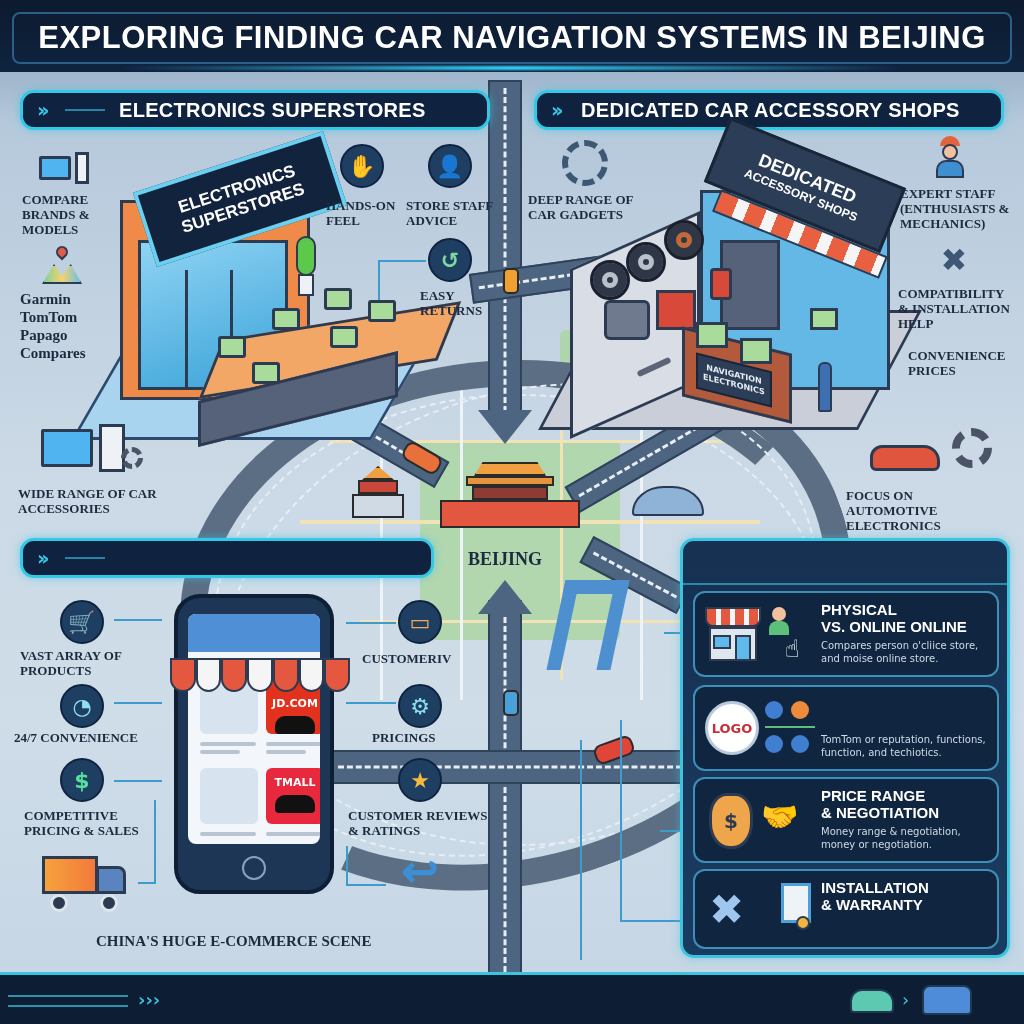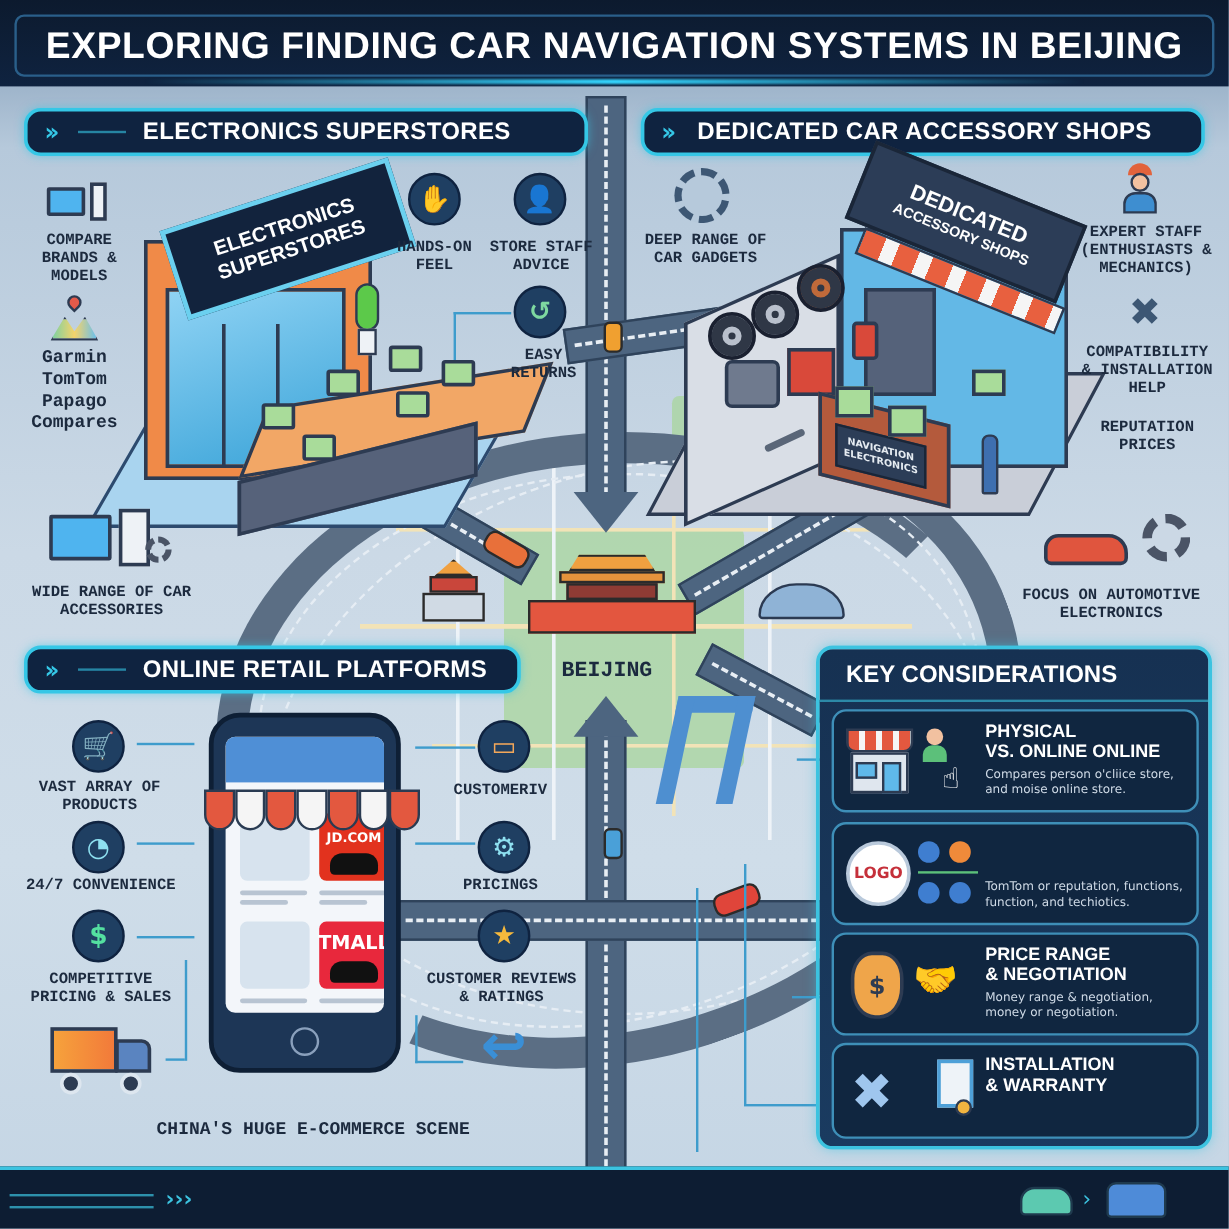--- a/index.html
+++ b/index.html
@@ -20,21 +20,21 @@
 .header-inner{position:absolute;left:12px;top:12px;right:12px;height:52px;border:2px solid #2a5f8a;border-radius:8px;display:flex;align-items:center;justify-content:center;}
 .header-glow{position:absolute;left:120px;right:120px;bottom:2px;height:4px;background:linear-gradient(90deg,transparent,#35d6ff,transparent);filter:blur(1px)}
 .header-title{color:#fff;font-family:"Liberation Sans",sans-serif;font-weight:700;font-size:31px;letter-spacing:.5px}
 
 
 .pill{position:absolute;height:40px;background:#0f2340;border:3px solid #35c7e6;border-radius:14px;display:flex;align-items:center;box-shadow:0 0 8px rgba(53,199,230,.6)}
 .pill .chev{color:#35c7e6;font-weight:700;font-size:20px;margin-left:14px;width:22px;letter-spacing:-4px}
 .pill .line{width:40px;height:2px;background:#35c7e6;opacity:.6;margin-left:6px}
 .pill .ptitle{color:#fff;font-weight:700;font-size:20px;margin-left:14px;font-family:"Liberation Sans",sans-serif;letter-spacing:.3px}
 
-.lbl{position:absolute;font-weight:700;font-size:13px;text-align:center;color:#1c2a3e;line-height:15px;font-family:Liberation Mono, monospace}
+.lbl{position:absolute;font-weight:700;font-size:13px;color:#1c2a3e;line-height:15px;font-family:Liberation Serif, serif}
 .lbl.brand{font-size:15px;line-height:18px;font-weight:700}
 
 .circ{position:absolute;width:44px;height:44px;border-radius:50%;background:#1f3f62;border:2px solid #0f2340;display:flex;align-items:center;justify-content:center;color:#8ee0f0;font-size:22px;font-weight:700}
 .ico{position:absolute;display:flex;align-items:center;justify-content:center}
 
 
 .store1{position:absolute;left:90px;top:140px;width:360px;height:300px}
 
 .store2{position:absolute;left:560px;top:140px;width:360px;height:310px}
 
@@ -227,48 +227,47 @@
 <div class="lbl" style="left:528px;top:192px;width:120px">DEEP RANGE OF CAR GADGETS</div>
 
 <div class="ico" style="left:932px;top:136px;width:36px;height:44px">
   <div style="position:absolute;left:8px;top:0;width:20px;height:10px;background:#e2633c;border-radius:10px 10px 0 0"></div>
   <div style="position:absolute;left:10px;top:8px;width:16px;height:16px;background:#f2c1a0;border-radius:50%;border:2px solid #2d3b52"></div>
   <div style="position:absolute;left:4px;top:24px;width:28px;height:18px;background:#3e8ed0;border:2px solid #2d3b52;border-radius:10px 10px 0 0"></div>
 </div>
 <div class="lbl" style="left:900px;top:186px;width:110px">EXPERT STAFF (ENTHUSIASTS &amp; MECHANICS)</div>
 <div class="ico" style="left:934px;top:240px;width:40px;height:40px;color:#3d5774;font-size:32px">✖</div>
 <div class="lbl" style="left:898px;top:286px;width:116px">COMPATIBILITY &amp; INSTALLATION HELP</div>
-<div class="lbl" style="left:908px;top:348px;width:96px">REPUTATION PRICES</div>
+<div class="lbl" style="left:908px;top:348px;width:96px">CONVENIENCE PRICES</div>
 <div class="ico" style="left:866px;top:418px;width:130px;height:60px">
   <div style="width:70px;height:26px;background:#e0553e;border:3px solid #2d3b52;border-radius:12px 16px 6px 6px;margin-top:20px"></div>
   <div style="width:40px;height:40px;border:8px dashed #4a5466;border-radius:50%;margin-left:12px;background:#cbd8e5"></div>
 </div>
 <div class="lbl" style="left:846px;top:488px;width:160px">FOCUS ON AUTOMOTIVE ELECTRONICS</div>
 
 <div class="pill" style="left:20px;top:538px;width:414px">
   <span class="chev">›› </span>
     <span class="line"></span>
-  <span class="ptitle">ONLINE RETAIL PLATFORMS</span>
 </div>
 
 <div class="phone">
   <div class="phone-screen">
     <div class="phone-top"></div>
     <div class="tile" style="left:12px;top:64px;background:#d7e3ee"></div>
-    <div class="tile" style="left:78px;top:64px;background:#e2321e;display:flex;flex-direction:column;align-items:center;justify-content:center;padding-top:8px">
+    <div class="tile" style="left:78px;top:64px;background:#e2321e;display:flex;flex-direction:column;align-items:center;justify-content:flex-end;padding-top:8px">
       <span style="color:#fff;font-size:11px;font-weight:700">JD.COM</span>
       <span style="margin-top:6px;width:40px;height:18px;background:#111;border-radius:10px 10px 4px 4px"></span>
     </div>
     <div class="bar" style="left:12px;top:128px;width:56px"></div>
       <div class="bar" style="left:12px;top:136px;width:40px"></div>
     <div class="bar" style="left:78px;top:128px;width:56px"></div>
       <div class="bar" style="left:78px;top:136px;width:40px"></div>
     <div class="tile" style="left:12px;top:154px;background:#d7e3ee"></div>
     <div class="tile" style="left:78px;top:154px;background:#e8283c;display:flex;flex-direction:column;align-items:center;justify-content:flex-start;padding-top:8px">
-      <span style="color:#fff;font-size:16px;font-weight:700">TMALL</span>
+      <span style="color:#fff;font-size:11px;font-weight:700">TMALL</span>
       <span style="margin-top:6px;width:40px;height:18px;background:#111;border-radius:10px 10px 4px 4px"></span>
     </div>
     <div class="bar" style="left:12px;top:218px;width:56px"></div>
       <div class="bar" style="left:78px;top:218px;width:56px"></div>
   </div>
   <div class="awning">
     <span style="background:#e3583f"></span>
       <span style="background:#f5f5f5"></span>
       <span style="background:#e3583f"></span>
       <span style="background:#f5f5f5"></span>
@@ -311,21 +310,20 @@
 
 <div class="lbl" style="left:96px;top:934px;width:330px;font-size:15px">CHINA'S HUGE E-COMMERCE SCENE</div>
 
 <div style="position:absolute;left:580px;top:740px;width:2px;height:220px;background:#3e9ccc"></div>
 <div style="position:absolute;left:620px;top:720px;width:2px;height:200px;background:#3e9ccc"></div>
 <div style="position:absolute;left:620px;top:920px;width:60px;height:2px;background:#3e9ccc"></div>
 <div style="position:absolute;left:660px;top:830px;width:24px;height:2px;background:#3e9ccc"></div>
 <div style="position:absolute;left:664px;top:632px;width:20px;height:2px;background:#3e9ccc"></div>
 
 <div class="kc">
-  <div class="kc-title">KEY CONSIDERATIONS</div>
   <div class="kc-titleline"></div>
 
   <div class="kc-card" style="top:50px">
     <div style="position:absolute;left:8px;top:14px;width:60px;height:56px">
       <div style="position:absolute;left:2px;top:0;width:56px;height:20px;background:repeating-linear-gradient(90deg,#e3583f 0 9px,#f5f5f5 9px 14px);border:2px solid #2d3b52;border-radius:0 0 8px 8px"></div>
       <div style="position:absolute;left:6px;top:20px;width:48px;height:34px;background:#dfe6ee;border:2px solid #2d3b52"></div>
       <div style="position:absolute;left:10px;top:28px;width:18px;height:14px;background:#5fb9ea;border:2px solid #2d3b52"></div>
       <div style="position:absolute;left:32px;top:28px;width:16px;height:26px;background:#5fb9ea;border:2px solid #2d3b52"></div>
     </div>
     <div style="position:absolute;left:74px;top:14px;width:20px;height:34px">

